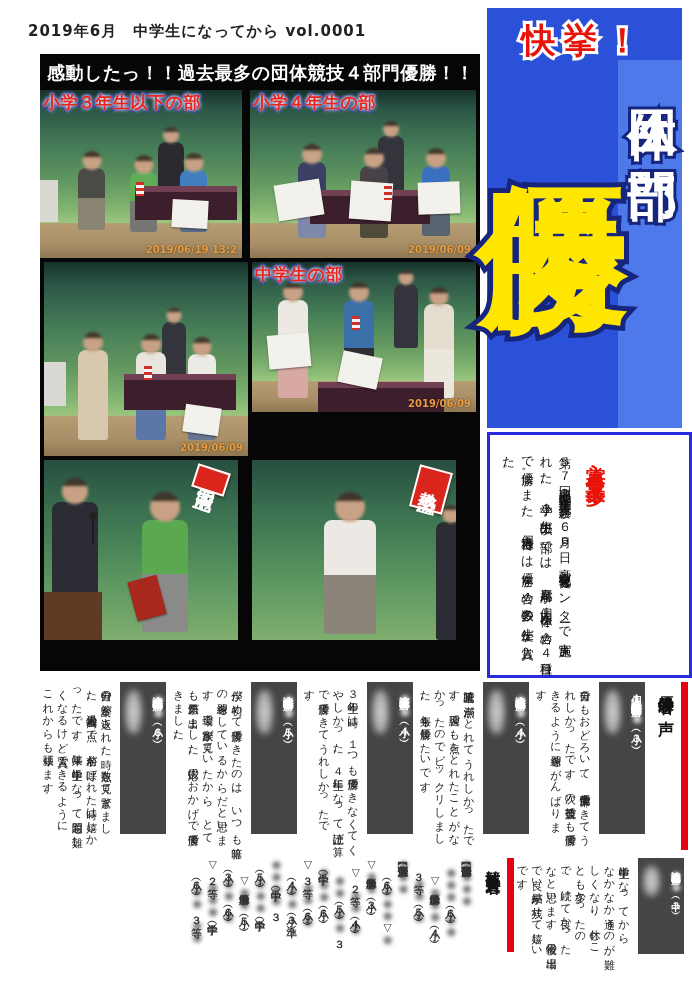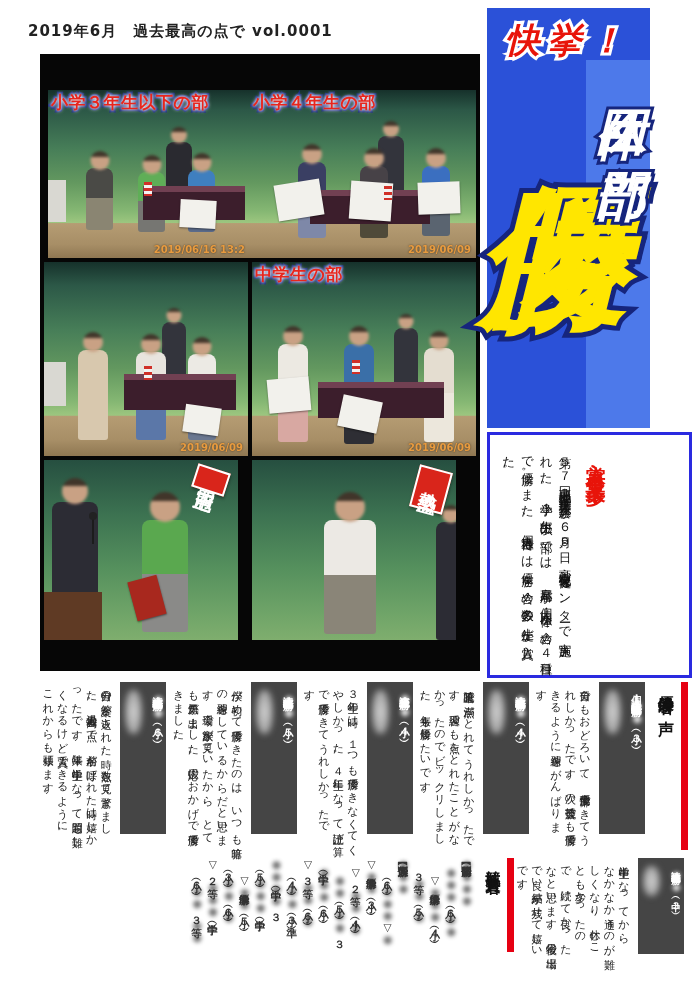--- a/index.html
+++ b/index.html
@@ -14,24 +14,24 @@
   
   #board { position:absolute; left:40px; top:54px; width:440px; height:617px; background:#060606; }
   .board-banner { position:absolute; left:7px; top:4px; width:430px; color:#fff; font-weight:bold;
                   font-size:18px; line-height:30px; letter-spacing:0.5px; white-space:nowrap; }
 
   .scene { position:absolute; overflow:hidden;
     background:linear-gradient(180deg,#16312b 0%,#2c5847 12%,#477e58 35%,#63985f 55%,
                #85b773 72%,#9cc67f 79%,#b59c73 79.5%,#a78e66 92%,#8f7752 100%); }
   .scene-close { background:linear-gradient(180deg,#264f40 0%,#3c7251 30%,#55905d 60%,
                #6fa468 85%,#7fae6e 100%); }
-  #ph1 { left:8px;  top:36px;  width:202px; height:168px; }
+  #ph1 { left:0;  top:36px;  width:202px; height:168px; }
   #ph2 { left:210px; top:36px; width:226px; height:168px; }
   #ph3 { left:4px;  top:208px; width:204px; height:194px; }
-  #ph4 { left:212px; top:208px; width:224px; height:194px; }
+  #ph4 { left:212px; top:208px; width:224px; height:150px; }
   #ph5 { left:4px;  top:406px; width:194px; height:180px; }
   #ph6 { left:212px; top:406px; width:204px; height:180px; }
 
   .plabel { position:absolute; left:3px; top:1px; font-size:17px; font-weight:bold; color:#e8251d;
             -webkit-text-stroke:4px #1c2f7e; paint-order:stroke fill; white-space:nowrap;
             text-shadow:0 0 3px #fff,0 0 4px #fff; letter-spacing:0.5px; z-index:5; }
 
   .ts { position:absolute; right:5px; bottom:3px; color:#e89b3f; font-size:10px; font-weight:bold;
         text-shadow:0 0 2px rgba(0,0,0,.6); z-index:4; }
 
@@ -54,21 +54,21 @@
   .ribbon { position:absolute; background:#d9251b; color:#fff; writing-mode:vertical-rl;
             text-orientation:upright; font-weight:bold; font-size:19px; line-height:1.05;
             padding:7px 5px; border:2px solid #fff; box-shadow:1px 2px 3px rgba(0,0,0,.35);
             letter-spacing:2px; z-index:6; }
 
   .cap { position:absolute; color:#fff; font-weight:bold; font-size:12px; white-space:nowrap;
          letter-spacing:0; }
   .blur { filter:blur(2px); opacity:.8; }
 
   
-  #panel { position:absolute; left:487px; top:8px; width:163px; height:420px; background:#2b51d8;font-style:italic; }
+  #panel { position:absolute; left:487px; top:8px; width:195px; height:420px; background:#2b51d8; }
   #panel .band { position:absolute; right:0; top:52px; width:64px; bottom:0; background:#4d79ea; }
   #kaikyo { position:absolute; top:10px; left:0; width:100%; text-align:center; font-size:34px;
             font-weight:bold; color:#e8140a; -webkit-text-stroke:6px #ffffff; paint-order:stroke fill;
             letter-spacing:8px; white-space:nowrap; }
   #yusho { position:absolute; left:-8px; top:56px; writing-mode:vertical-rl; text-orientation:upright;
            font-size:152px; line-height:1.0; font-weight:bold; color:#ffe600;
            -webkit-text-stroke:10px #16257d; paint-order:stroke fill; }
   #dantai { position:absolute; right:4px; top:62px; writing-mode:vertical-rl; text-orientation:upright;
            font-size:50px; line-height:1.02; font-weight:bold; color:#ffffff;
            -webkit-text-stroke:6px #16257d; paint-order:stroke fill; letter-spacing:3px; }
@@ -114,35 +114,36 @@
   
   #footer { position:absolute; left:30px; top:958px; width:662px; height:34px; background:#8e8e8e;
             color:#fff; font-weight:bold; font-size:18px; line-height:34px; text-align:center;
             letter-spacing:2px; }
 </style>
 </head>
 <body>
 
 <div id="page">
 
-  <div class="masthead">2019年6月　過去最高の点で vol.0001</div>
+  <div class="masthead">2019年6月　中学生になってから vol.0001</div>
 
   <div id="board">
+    <div class="board-banner">感動したっ！！過去最多の団体競技４部門優勝！！！</div>
 
     <div id="ph1" class="scene">
       <div class="ptable" style="left:95px;top:96px;width:102px;height:34px;"></div>
       <div class="sidebox" style="left:-4px;bottom:36px;width:22px;height:42px;"></div>
       <div class="person" style="left:118px;bottom:52px;width:26px;height:64px;--shirt:#2a2a30;--pants:#2a2a30;--head:16px;"></div>
       <div class="person" style="left:38px;bottom:28px;width:27px;height:62px;--shirt:#4a4a46;--pants:#8a8572;--head:19px;"></div>
       <div class="person" style="left:90px;bottom:26px;width:27px;height:60px;--shirt:#5fae57;--pants:#767672;--head:19px;"></div>
       <div class="medal" style="left:96px;bottom:62px;"></div>
       <div class="person" style="left:140px;bottom:26px;width:27px;height:62px;--shirt:#3f7fbf;--pants:#5b6b8a;--head:19px;"></div>
       <div class="cert" style="left:132px;bottom:30px;width:36px;height:28px;transform:rotate(3deg);"></div>
       <div class="plabel">小学３年生以下の部</div>
-      <div class="ts">2019/06/16 13:2</div>
+      <div class="ts">2019/06/19 13:2</div>
     </div>
 
     <div id="ph2" class="scene">
       <div class="ptable" style="left:60px;top:100px;width:120px;height:34px;"></div>
       <div class="person" style="left:128px;bottom:60px;width:26px;height:62px;--shirt:#33343c;--pants:#33343c;--head:16px;"></div>
       <div class="person" style="left:48px;bottom:20px;width:28px;height:76px;--shirt:#3a3f63;--pants:#7e88a8;--head:20px;"></div>
       <div class="cert" style="left:26px;bottom:40px;width:46px;height:36px;transform:rotate(-9deg);"></div>
       <div class="person" style="left:110px;bottom:20px;width:28px;height:72px;--shirt:#474247;--pants:#4f4a39;--head:20px;"></div>
       <div class="cert" style="left:100px;bottom:38px;width:42px;height:38px;transform:rotate(4deg);"></div>
       <div class="medal" style="left:134px;bottom:58px;"></div>

